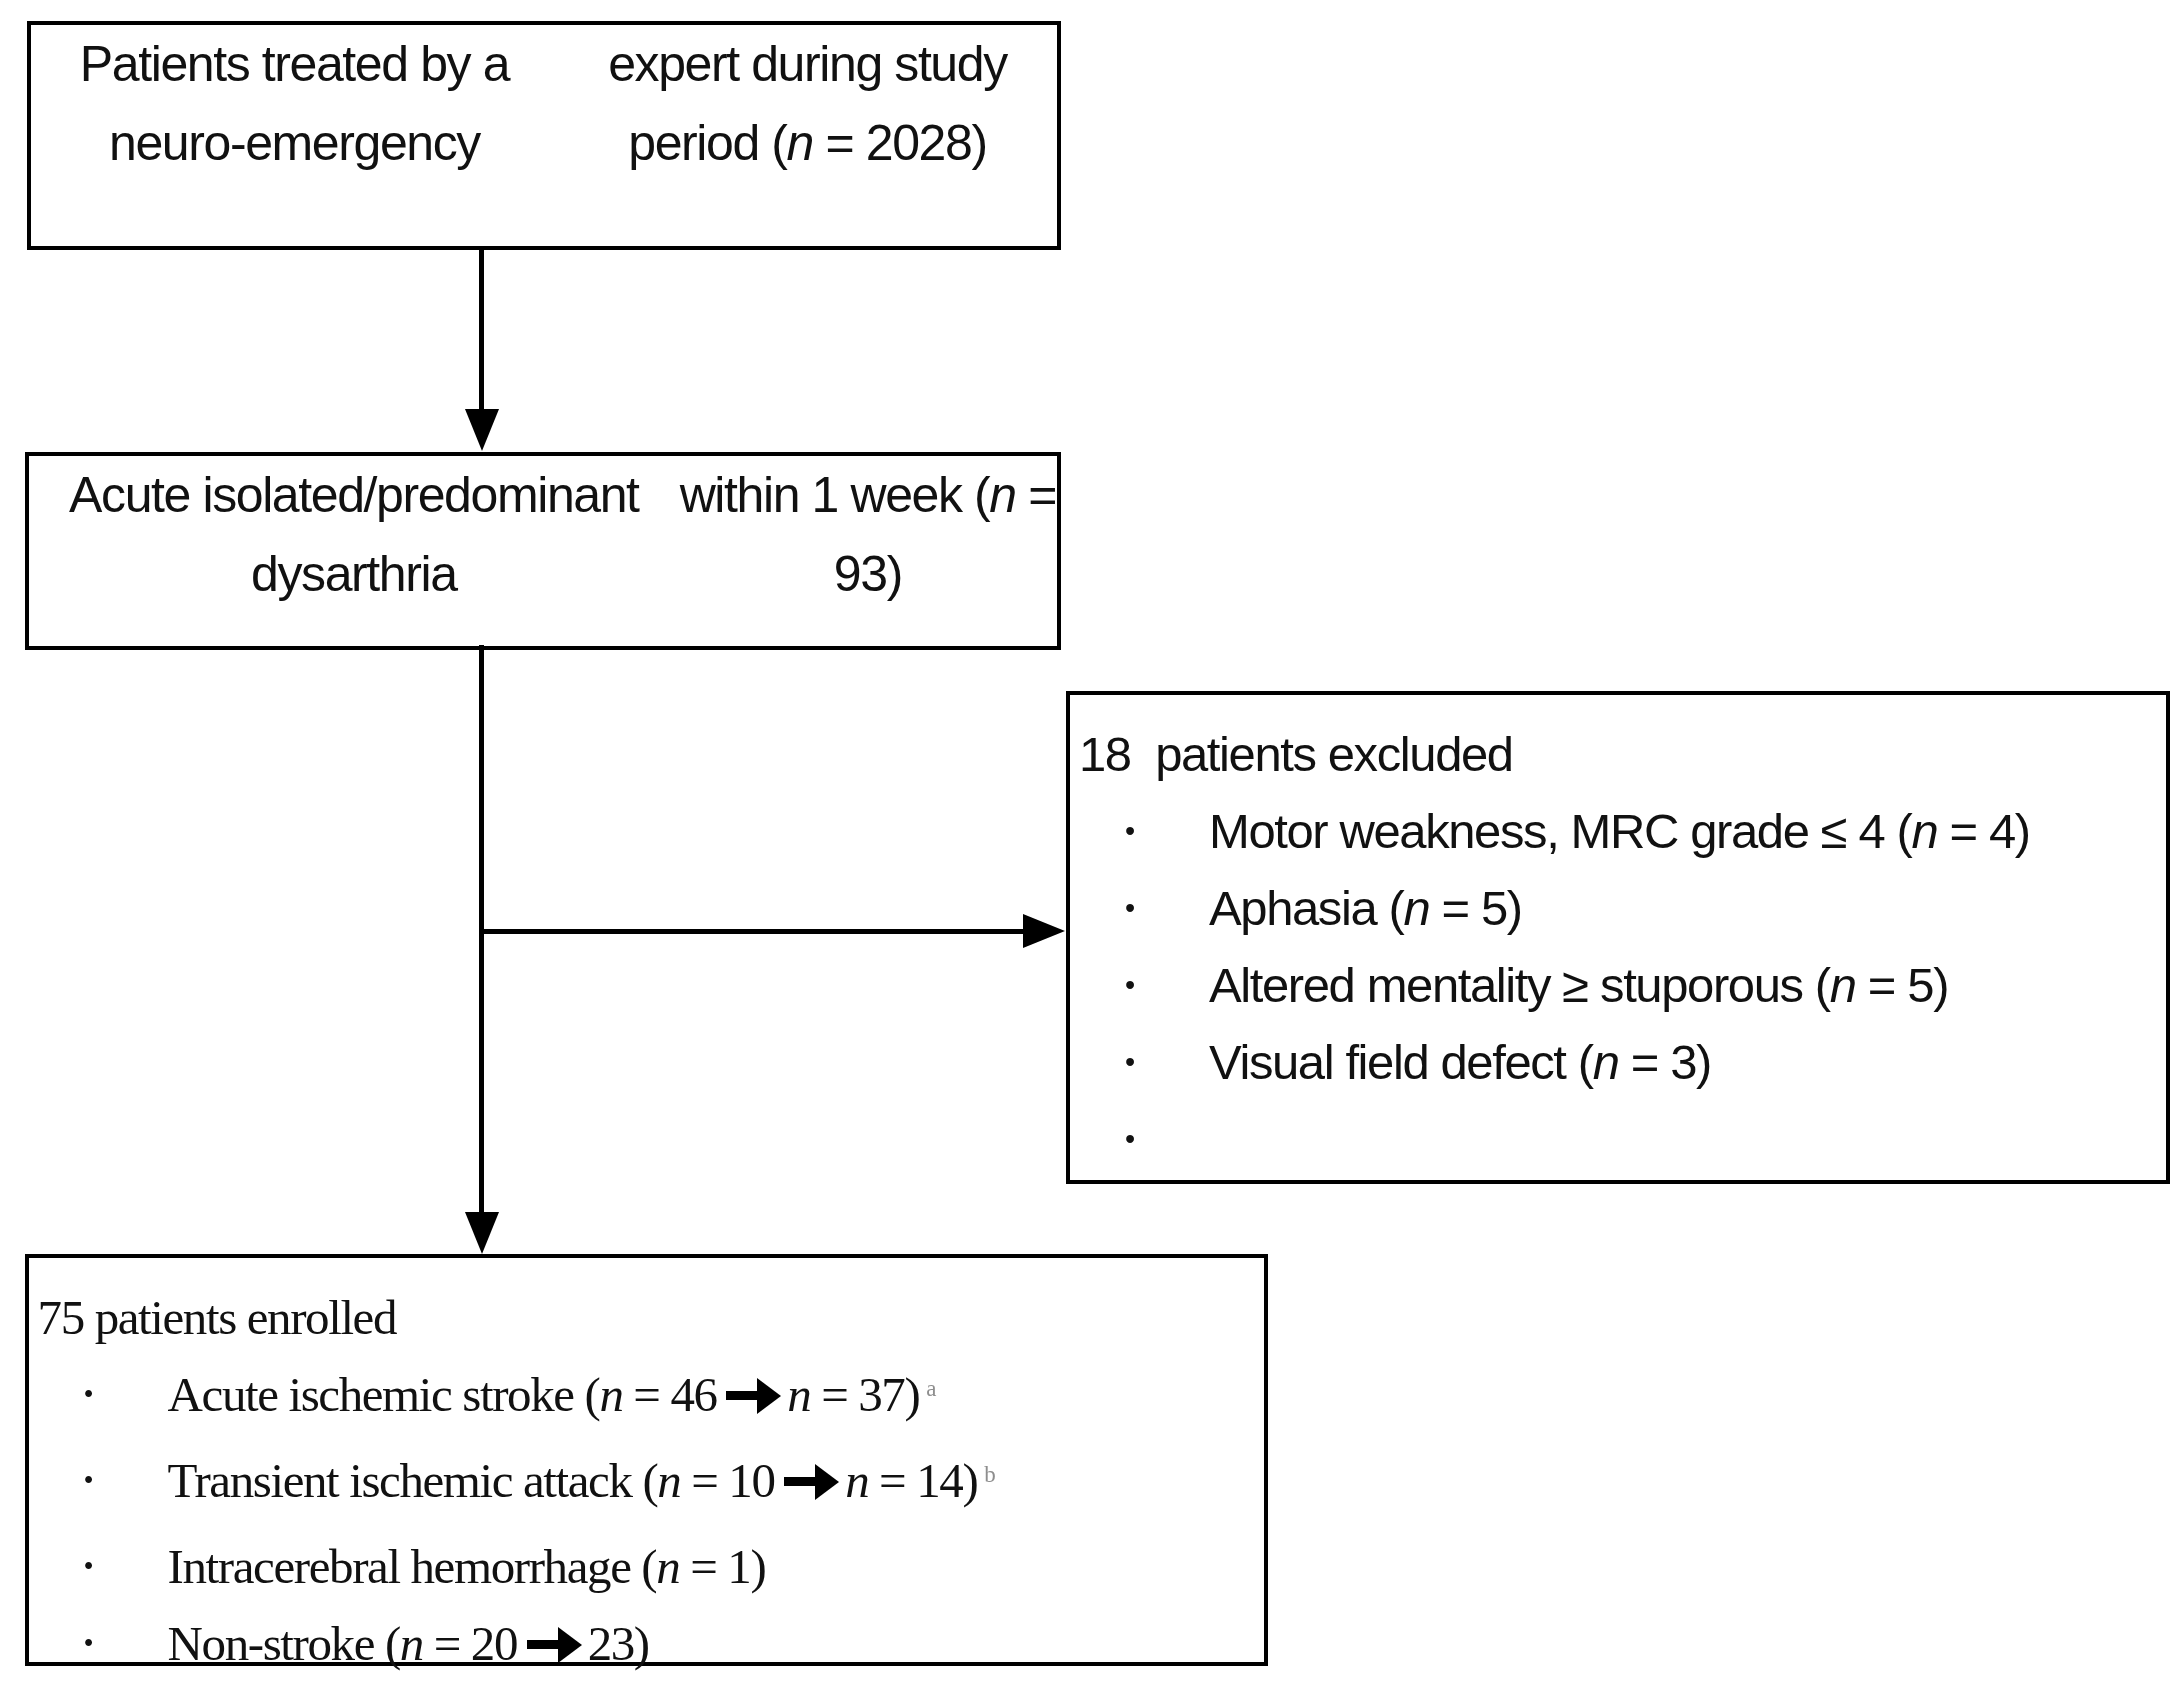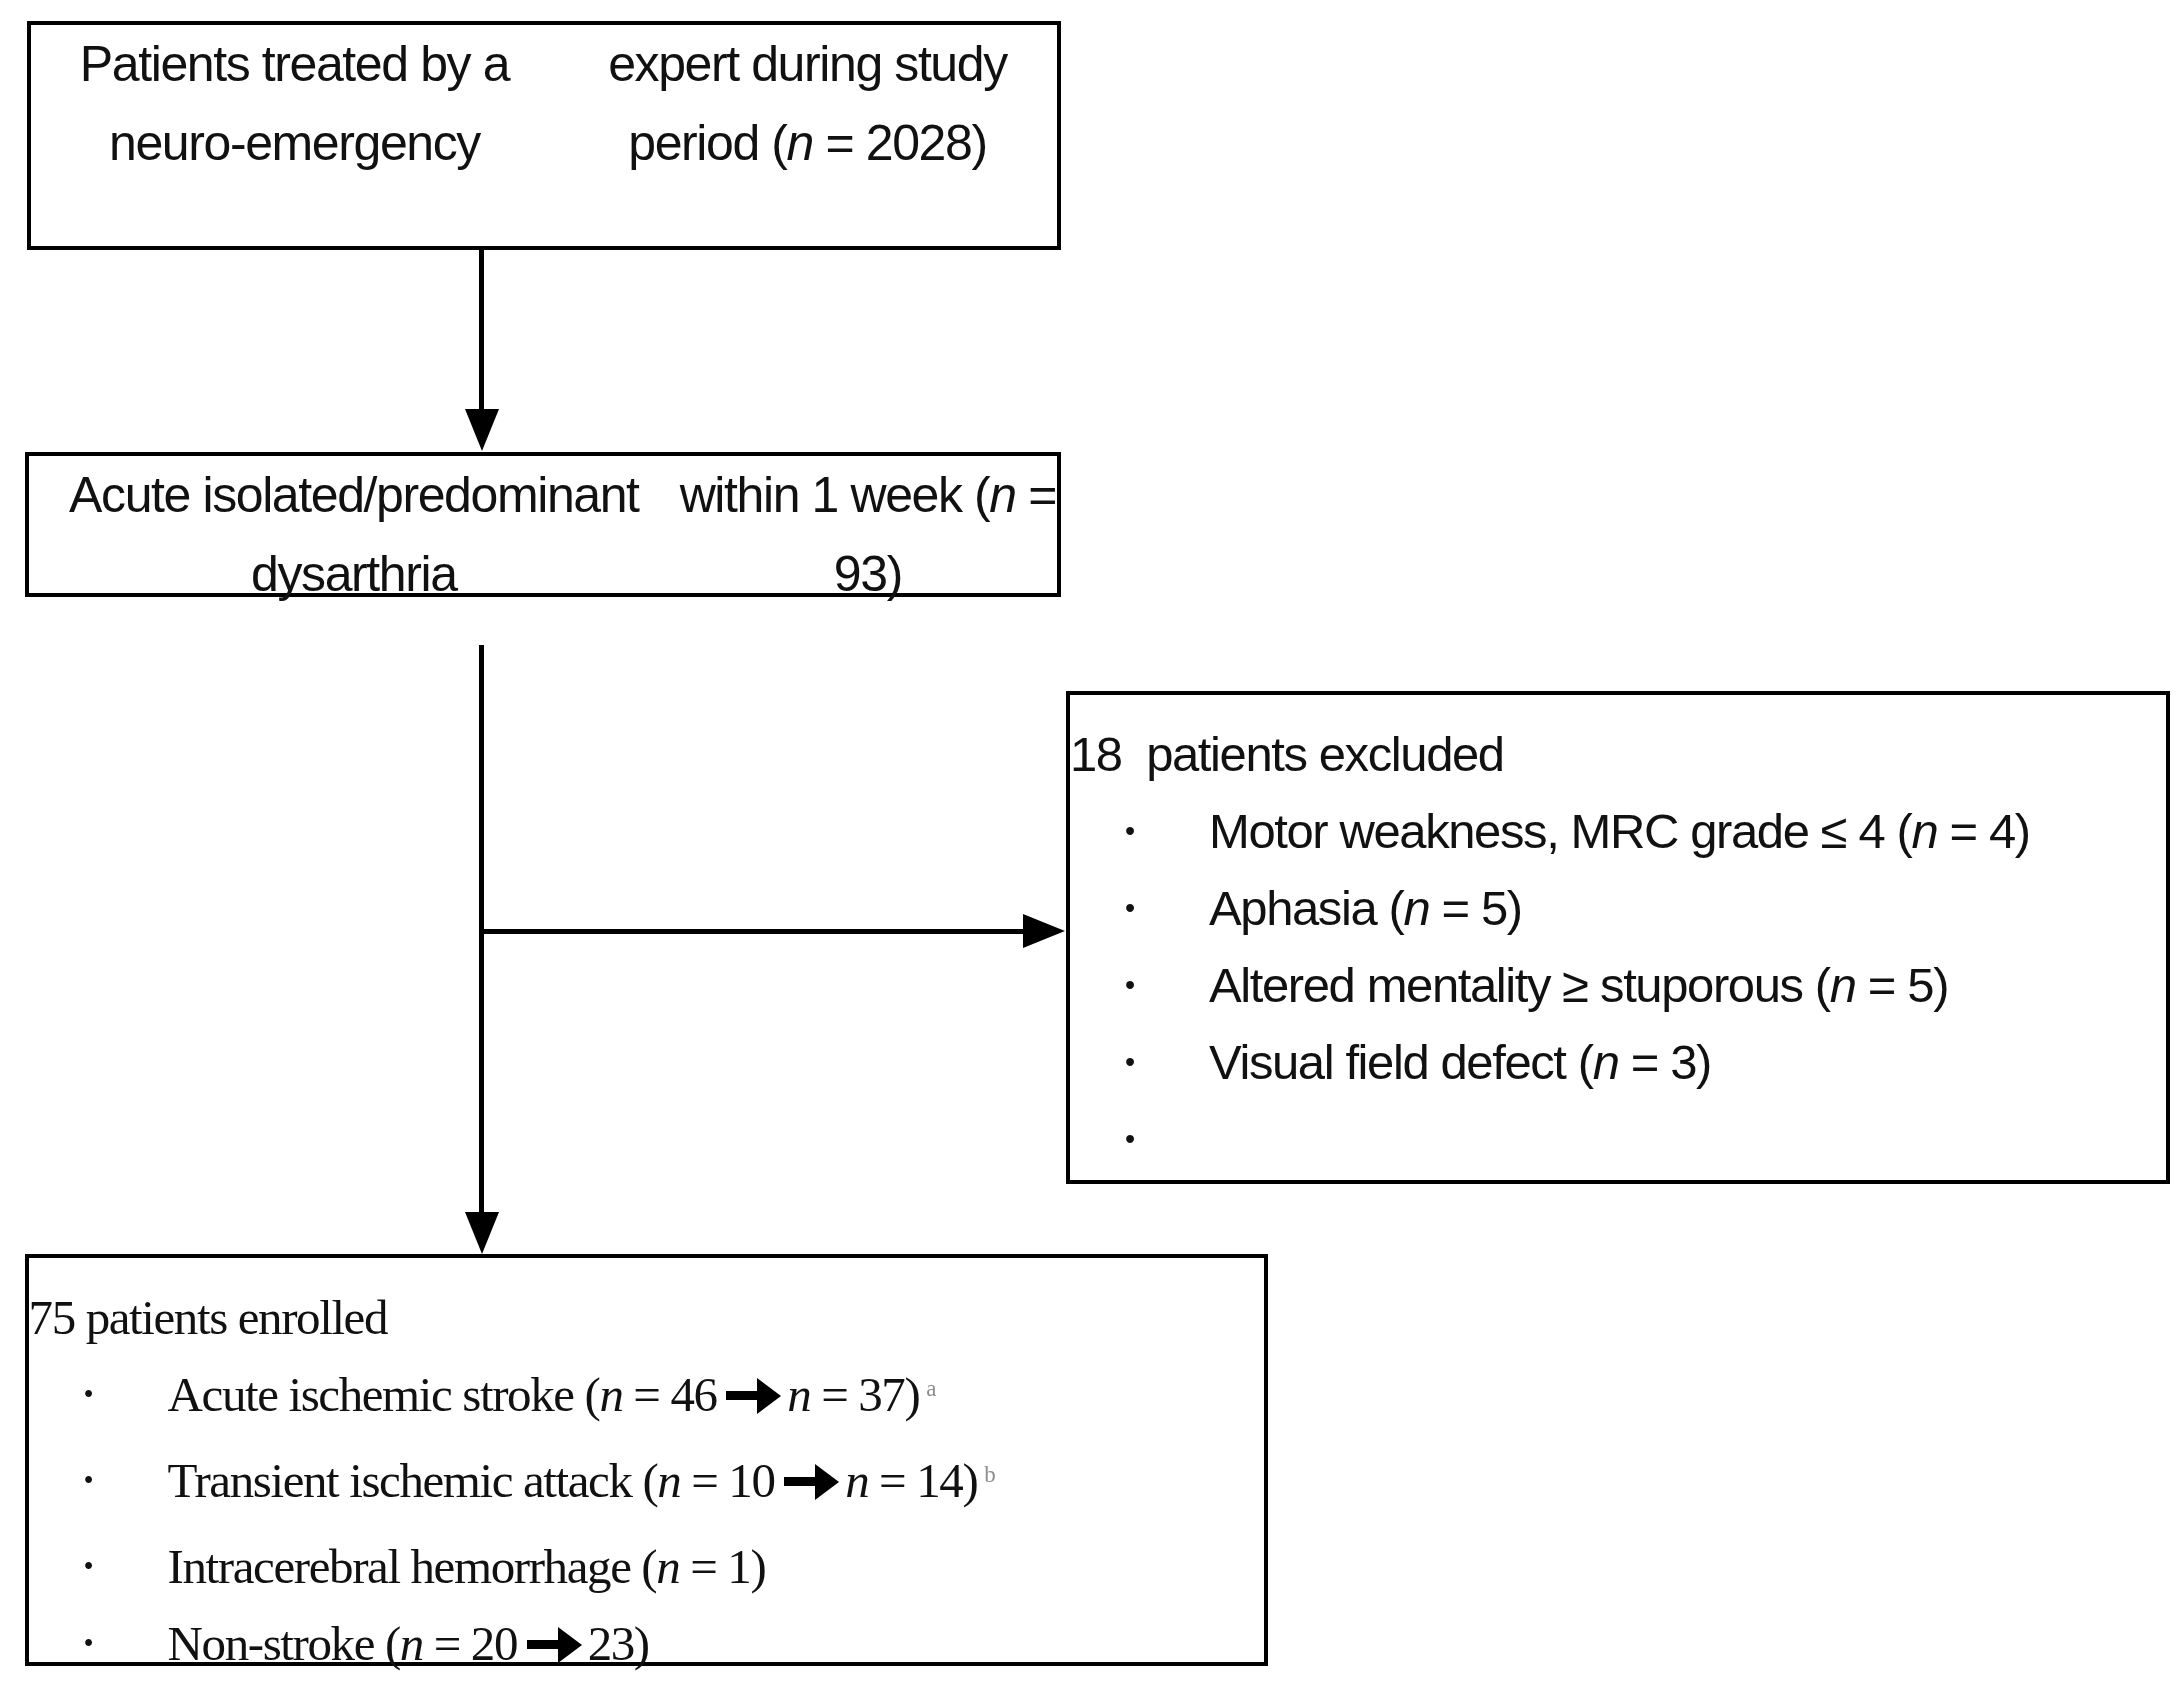--- a/index.html
+++ b/index.html
@@ -36,20 +36,21 @@
   .list-box {
     font-size: 49px;
     padding-top: 20.5px;
   }
   .row {
     position: relative;
     line-height: 77px;
     white-space: nowrap;
   }
   .title-row {
+    margin-left: 9px;
   }
   .bullet-row {
     padding-left: 139px;
   }
   .bullet {
     position: absolute;
     left: 55px;
     top: 0;
     font-size: 29px;
     letter-spacing: 0;
@@ -101,21 +102,21 @@
   .head-right {
     position: absolute;
     width: 0;
     height: 0;
     border-top: 17px solid transparent;
     border-bottom: 17px solid transparent;
     border-left: 42px solid #000000;
   }
   
   #box-source     { left: 27px;   top: 20.5px;   width: 1034px; height: 229px; }
-  #box-cohort     { left: 24.6px;   top: 452px;  width: 1036px; height: 145px; justify-content: space-between; }
+  #box-cohort     { left: 24.6px;   top: 452px;  width: 1036px; height: 198px; justify-content: space-between; }
   #box-excluded   { left: 1066px; top: 691px; width: 1104px; height: 493px; }
   #box-enrolled   { left: 24.6px;   top: 1254px; width: 1243px; height: 412px; font-family: Liberation Serif, serif; }
 
   #arrow1-line { left: 479px; top: 249px;  width: 4.8px;  height: 164px; }
   #arrow1-head { left: 465px; top: 409px; }
   #arrow2-line { left: 479px; top: 645px;  width: 4.8px;  height: 570px; }
   #arrow2-head { left: 465px; top: 1212px; }
   #arrow3-line { left: 479px; top: 929px; width: 546px; height: 4.8px; }
   #arrow3-head { left: 1023px; top: 914px; }
 </style>

